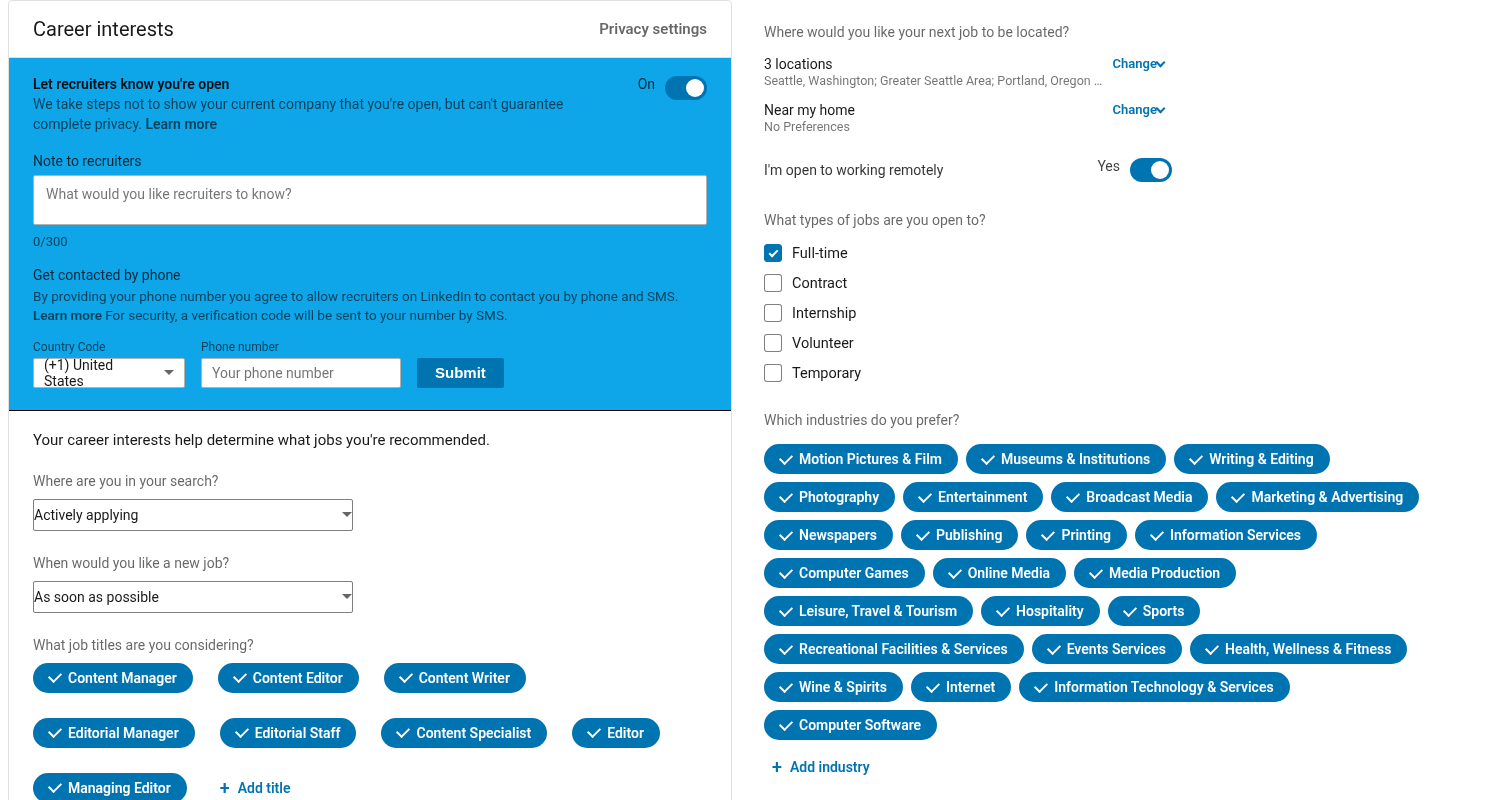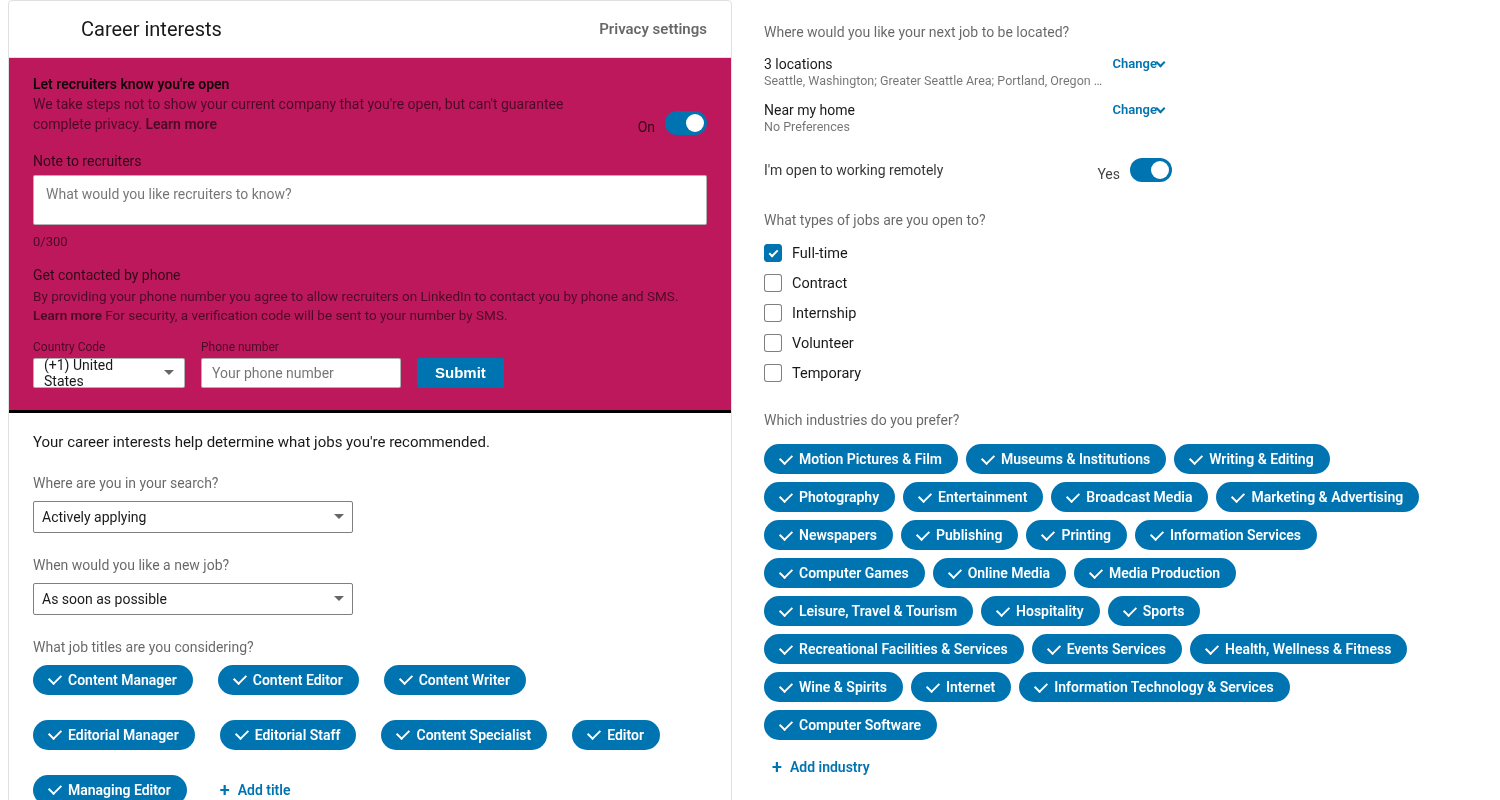--- a/index.html
+++ b/index.html
@@ -35,44 +35,43 @@
     display: flex;
     justify-content: space-between;
     align-items: center;
     padding: 16px 24px;
     border-bottom: 1px solid #e0e0e0;
   }
   .card-header h2 {
     font-size: 20px;
     font-weight: 400;
     color: rgba(0,0,0,0.9);
-    margin-left: 48px;
   }
   .privacy-link {
     font-size: 15px;
     font-weight: 600;
     color: rgba(0,0,0,0.6);
     cursor: pointer;
   }
   .open-section {
-    background: #be185d;
+    background: #0ea5e9;
     padding: 18px 24px 22px 24px;
-    border-bottom: 3px solid #000000;
+    border-bottom: 1px solid #000000;
   }
   .open-row {
     display: flex;
     justify-content: space-between;
     gap: 16px;
   }
   .open-row .text { max-width: 560px; }
   .open-row .text .title { font-weight: 600; font-size: 14px; margin-bottom: 2px; }
   .open-row .text .sub { font-size: 14px; color: rgba(0,0,0,0.6); line-height: 1.45; }
   .learn-more { font-weight: 600; color: rgba(0,0,0,0.6); }
   .toggle-wrap {
-    display: flex; align-items: flex-end; gap: 10px; margin-left: 16px;
+    display: flex; align-items: flex-start; gap: 10px; margin-left: 16px;
   }
   .toggle-label { font-size: 14px; color: rgba(0,0,0,0.75); }
   .toggle {
     width: 42px; height: 24px; border-radius: 12px;
     background: #0073b1; position: relative; cursor: pointer;
   }
   .toggle .knob {
     position: absolute; top: 3px; right: 3px;
     width: 18px; height: 18px; border-radius: 50%;
     background: #fff;
@@ -121,21 +120,21 @@
   .interests-body {
     padding: 20px 24px;
   }
   .interests-body .intro { font-size: 15px; color: rgba(0,0,0,0.9); margin-bottom: 24px; }
   .q-block { margin-bottom: 24px; }
   .q-label { font-size: 14px; color: rgba(0,0,0,0.6); margin-bottom: 10px; }
   .wide-select {
     border: 1px solid rgba(0,0,0,0.5);
     height: 32px; width: 320px;
     display: flex; align-items: center; justify-content: space-between;
-    padding: 0 8px; font-size: 14px; cursor: pointer;
+    padding: 0 0; font-size: 14px; cursor: pointer;
     border-radius: 2px;
   }
   .pill-row { display: flex; flex-wrap: wrap; gap: 25px; }
   .pill {
     display: inline-flex; align-items: center; gap: 7px;
     background: #0073b1; color: #fff;
     border-radius: 16px; height: 30px; padding: 0 16px;
     font-size: 14px; font-weight: 600; cursor: pointer;
     white-space: nowrap;
   }

